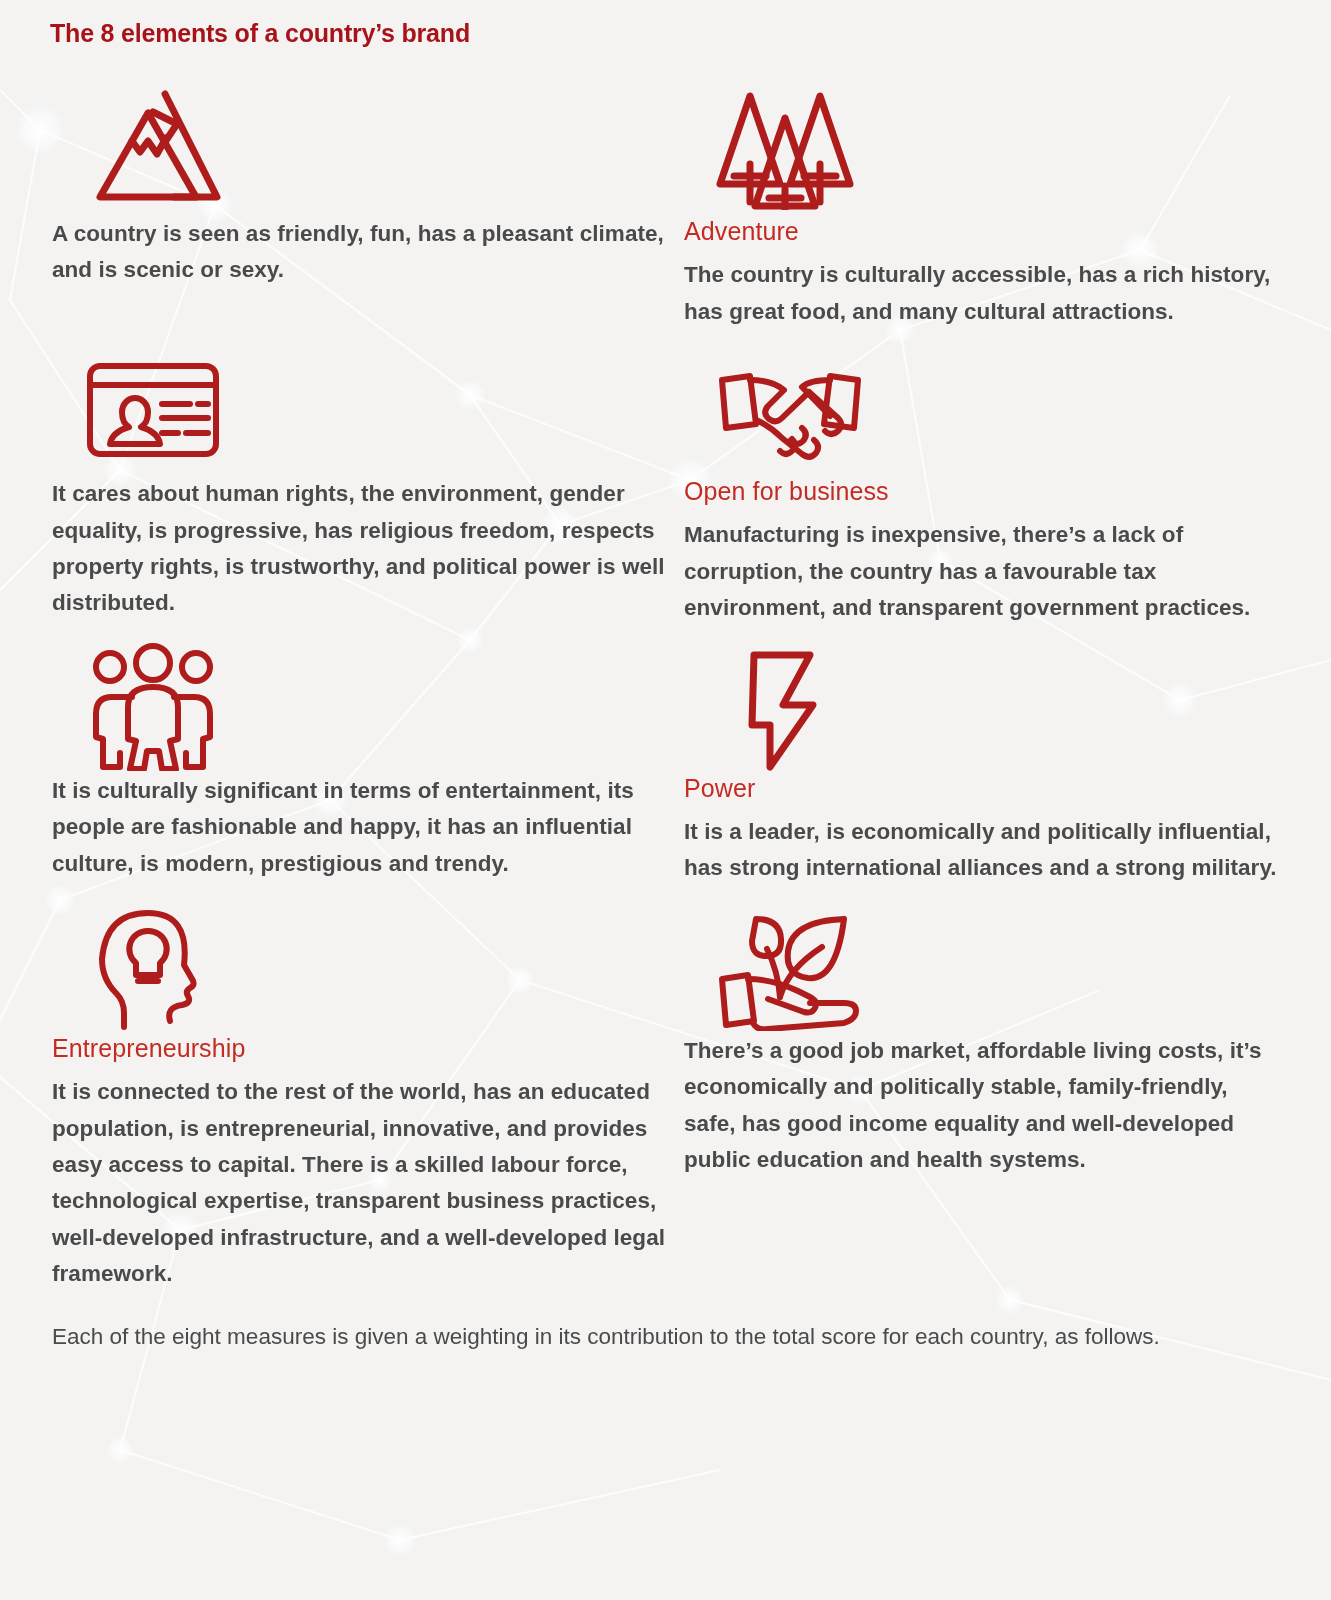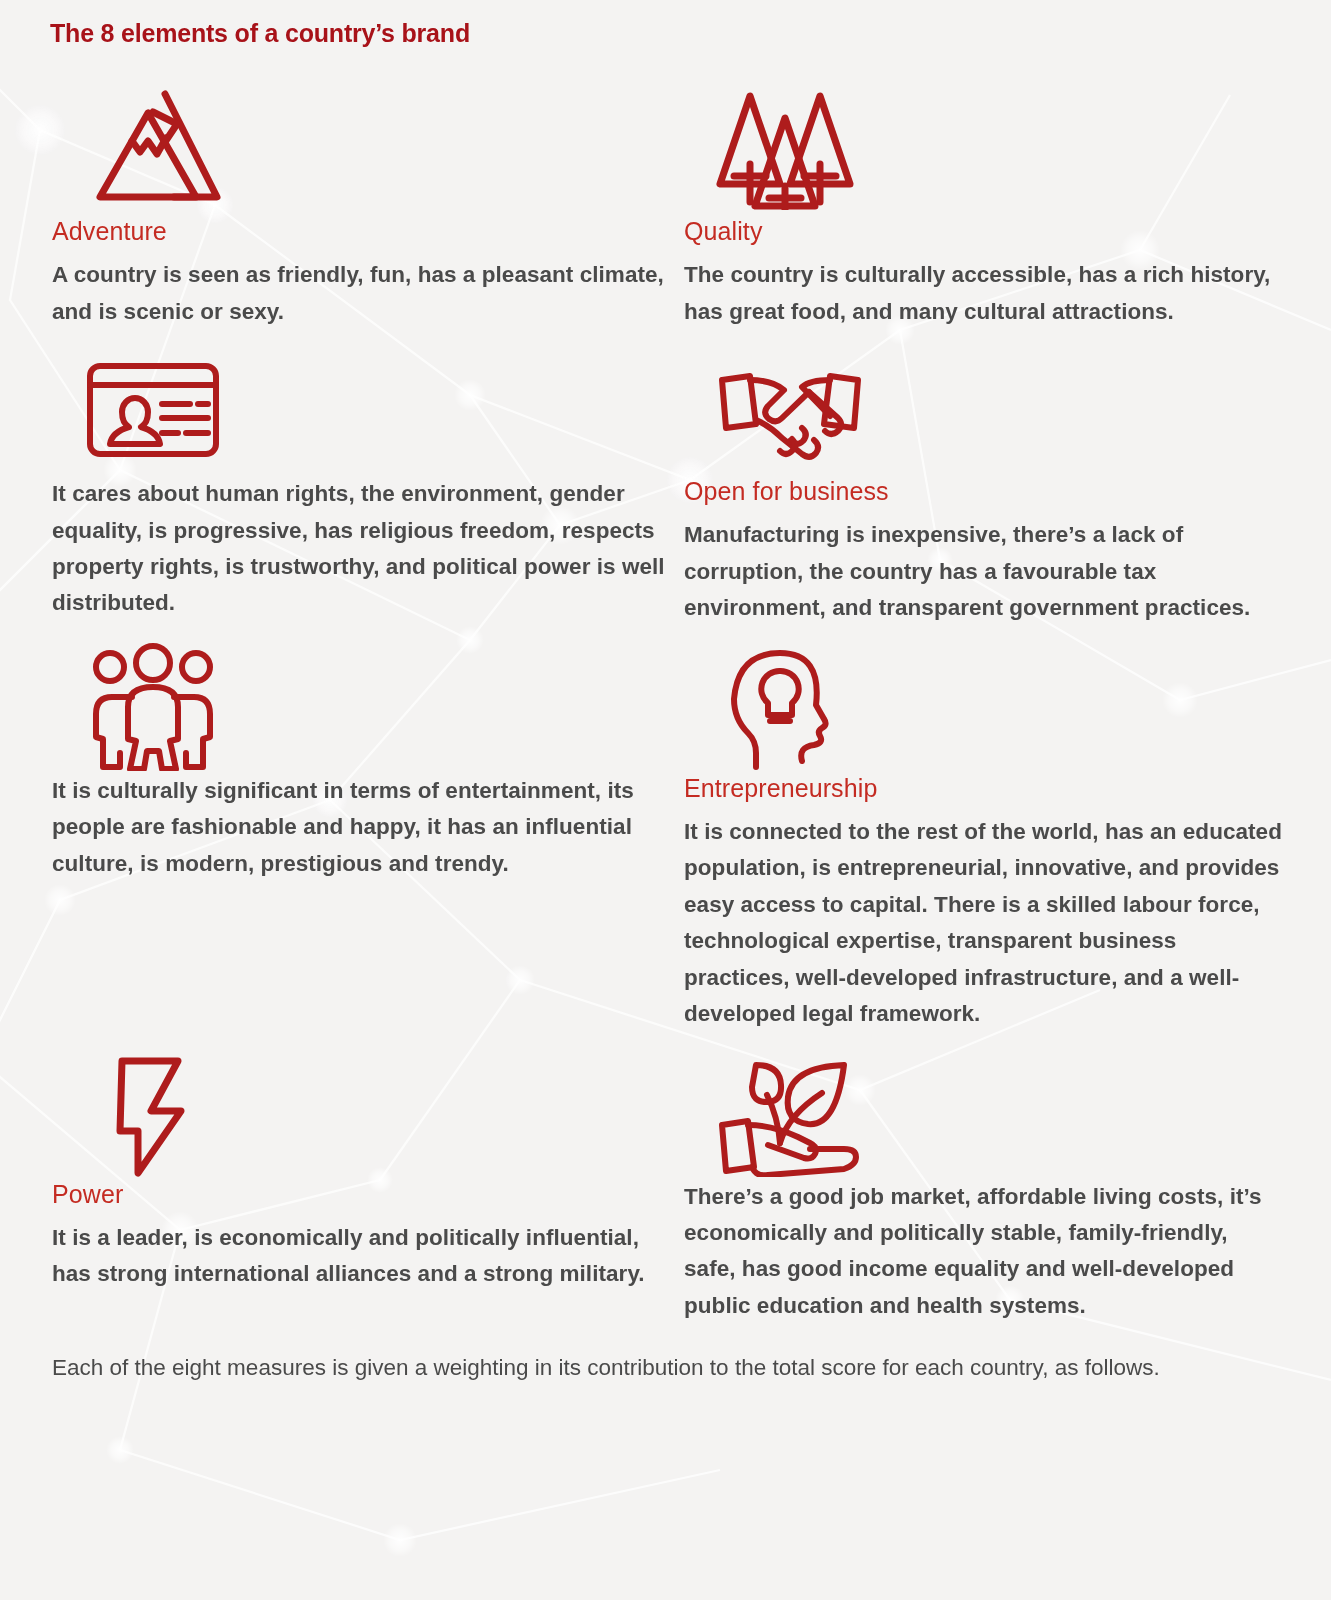--- a/index.html
+++ b/index.html
@@ -146,39 +146,38 @@
 
     <div class="cell r1">
       <div class="icon-wrap">
         <svg width="150" height="130" viewBox="0 0 150 130">
           <path class="ic" d="M87 14 L139 117 L96 117"></path>
           <path class="ic" d="M70 33 L22 117 L118 117 Z"></path>
           <path class="ic" d="M54 61 L62 72 L70 61 L79 74 L88 58"></path>
           <path class="ic" d="M75 32 L99 44 L87 62"></path>
         </svg>
       </div>
-      <div class="el-title">Adventure</div>
       <p class="el-desc">A country is seen as friendly, fun, has a pleasant climate, and is scenic or sexy.</p>
     </div>
 
     <div class="cell r1">
       <div class="icon-wrap">
         <svg width="150" height="130" viewBox="0 0 150 130">
           <path class="ic" d="M40 16 L10 104 L70 104 Z"></path>
           <path class="ic" d="M110 16 L80 104 L140 104 Z"></path>
           <path class="ic" d="M40 84 L40 122"></path>
           <path class="ic" d="M24 96 L56 96"></path>
           <path class="ic" d="M110 84 L110 122"></path>
           <path class="ic" d="M94 96 L126 96"></path>
           <path class="ic" d="M75 38 L45 126 L105 126 Z"></path>
           <path class="ic" d="M75 106 L75 130"></path>
           <path class="ic" d="M59 118 L91 118"></path>
         </svg>
       </div>
-      <div class="el-title">Quality</div>
+      <div class="el-title">Adventure</div>
       <p class="el-desc">The country is culturally accessible, has a rich history, has great food, and many cultural attractions.</p>
     </div>
 
     <div class="cell">
       <div class="icon-wrap">
         <svg width="150" height="112" viewBox="0 0 150 112">
           <rect class="ic-thin" x="12" y="12" width="126" height="88" rx="10"></rect>
           <path class="ic-thin" d="M12 31 L138 31"></path>
           <path class="ic-thin" d="M44 58 a13 14 0 1 1 26 0 q0 11 -7 15 q17 5 19 17 L32 90 q2 -12 19 -17 q-7 -4 -7 -15"></path>
           <path class="ic-thin" d="M84 50 L112 50"></path>
@@ -218,37 +217,37 @@
           <path class="ic-thin" d="M96 54 L116 54 q16 0 16 17 L132 94 L125 96 L125 124 L108 124 L108 110"></path>
           <path class="ic-thin" d="M75 44 q-25 0 -25 20 L50 96 L58 98 L52 126 L66 126 L69 108 L81 108 L84 126 L98 126 L92 98 L100 96 L100 64 q0 -20 -25 -20 Z"></path>
         </svg>
       </div>
       <p class="el-desc">It is culturally significant in terms of entertainment, its people are fashionable and happy, it has an influential culture, is modern, prestigious and trendy.</p>
     </div>
 
     <div class="cell">
       <div class="icon-wrap">
         <svg width="150" height="128" viewBox="0 0 150 128">
+          <path class="ic" d="M44 12 L100 12 L73 62 L103 62 L60 124 L60 82 L42 82 Z"></path>
+        </svg>
+      </div>
+      <div class="el-title">Power</div>
+      <p class="el-desc">It is a leader, is economically and politically influential, has strong international alliances and a strong military.</p>
+    </div>
+
+    <div class="cell">
+      <div class="icon-wrap">
+        <svg width="150" height="128" viewBox="0 0 150 128">
           <path class="ic-thin" d="M92 118 q-4 -14 12 -16 q10 -2 6 -9 q-3 -5 2 -8 q6 -3 2 -9 L106 62 q6 -52 -36 -52 q-42 0 -46 46 q0 20 14 34 q8 8 8 20 L46 124"></path>
           <path class="ic-thin" d="M70 28 a18 18 0 0 1 12 32 L82 72 L58 72 L58 60 A18 18 0 0 1 70 28 Z"></path>
           <path class="ic-thin" d="M60 78 L80 78"></path>
         </svg>
       </div>
       <div class="el-title">Entrepreneurship</div>
       <p class="el-desc">It is connected to the rest of the world, has an educated population, is entrepreneurial, innovative, and provides easy access to capital. There is a skilled labour force, technological expertise, transparent business practices, well-developed infrastructure, and a well-developed legal framework.</p>
-    </div>
-
-    <div class="cell">
-      <div class="icon-wrap">
-        <svg width="150" height="128" viewBox="0 0 150 128">
-          <path class="ic" d="M44 12 L100 12 L73 62 L103 62 L60 124 L60 82 L42 82 Z"></path>
-        </svg>
-      </div>
-      <div class="el-title">Power</div>
-      <p class="el-desc">It is a leader, is economically and politically influential, has strong international alliances and a strong military.</p>
     </div>
 
     <div class="cell">
       <div class="icon-wrap">
         <svg width="160" height="128" viewBox="0 0 160 128">
           <path class="ic-thin" d="M46 16 q24 0 25 20 q1 16 -13 17 q-16 1 -16 -15 Z"></path>
           <path class="ic-thin" d="M134 16 q-52 2 -56 32 q-3 24 20 27 q28 3 36 -59 Z"></path>
           <path class="ic-thin" d="M112 44 Q78 66 70 94"></path>
           <path class="ic-thin" d="M57 46 Q68 68 70 94"></path>
           <path class="ic-thin" d="M12 76 L38 72 L44 118 L16 122 Z"></path>

